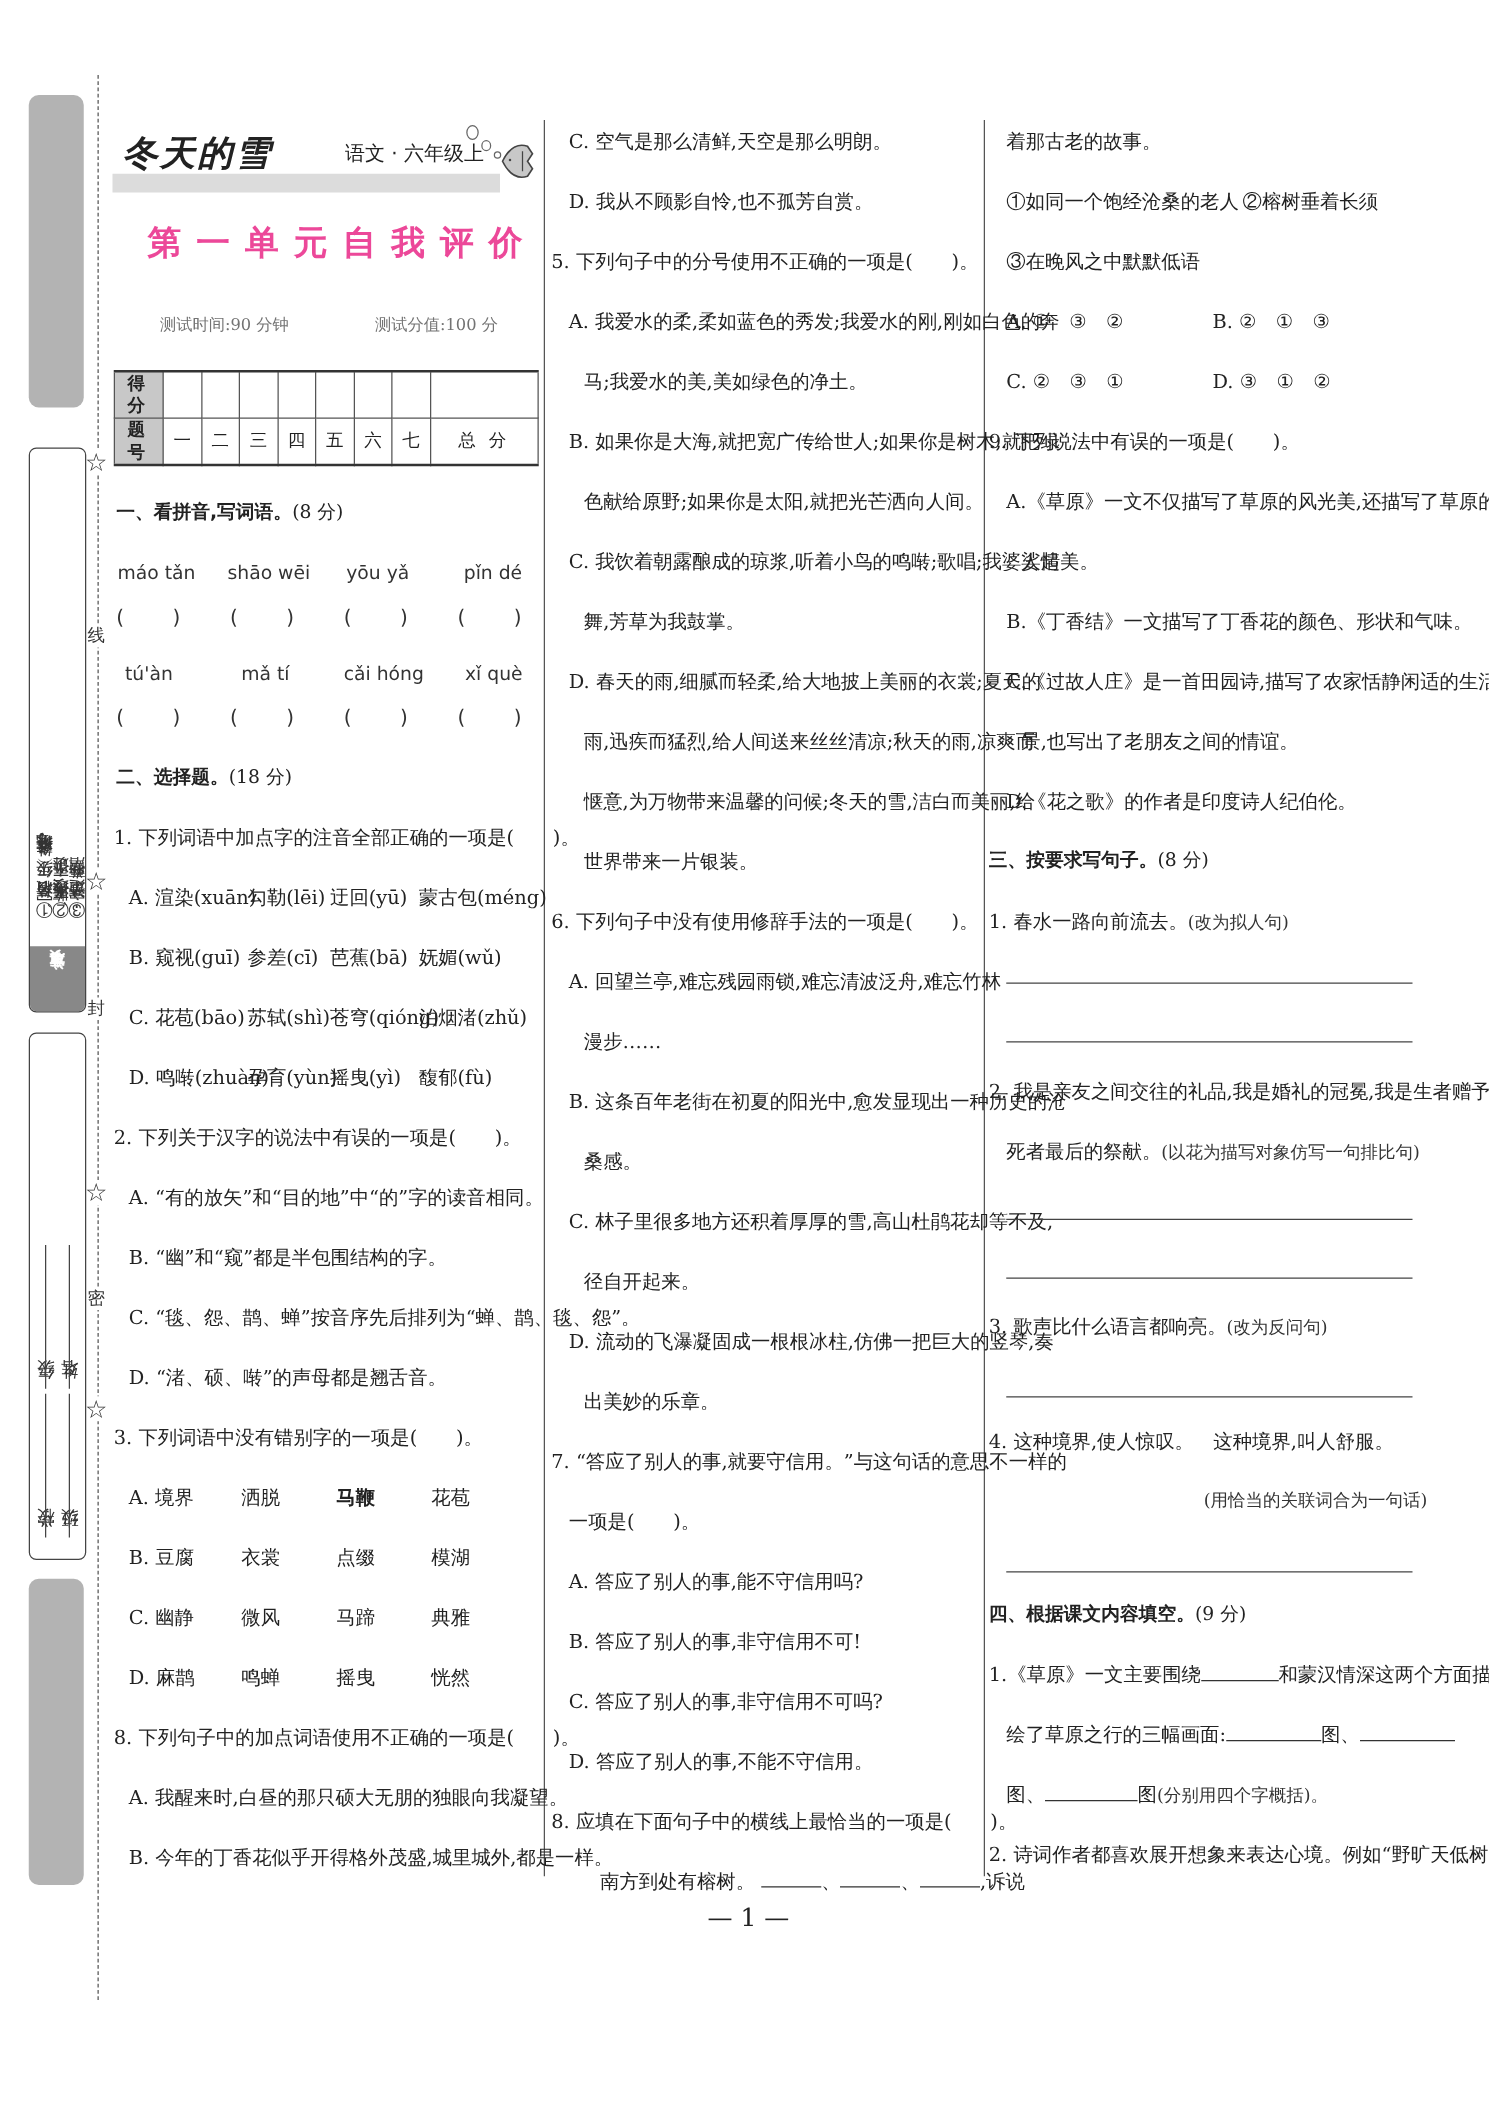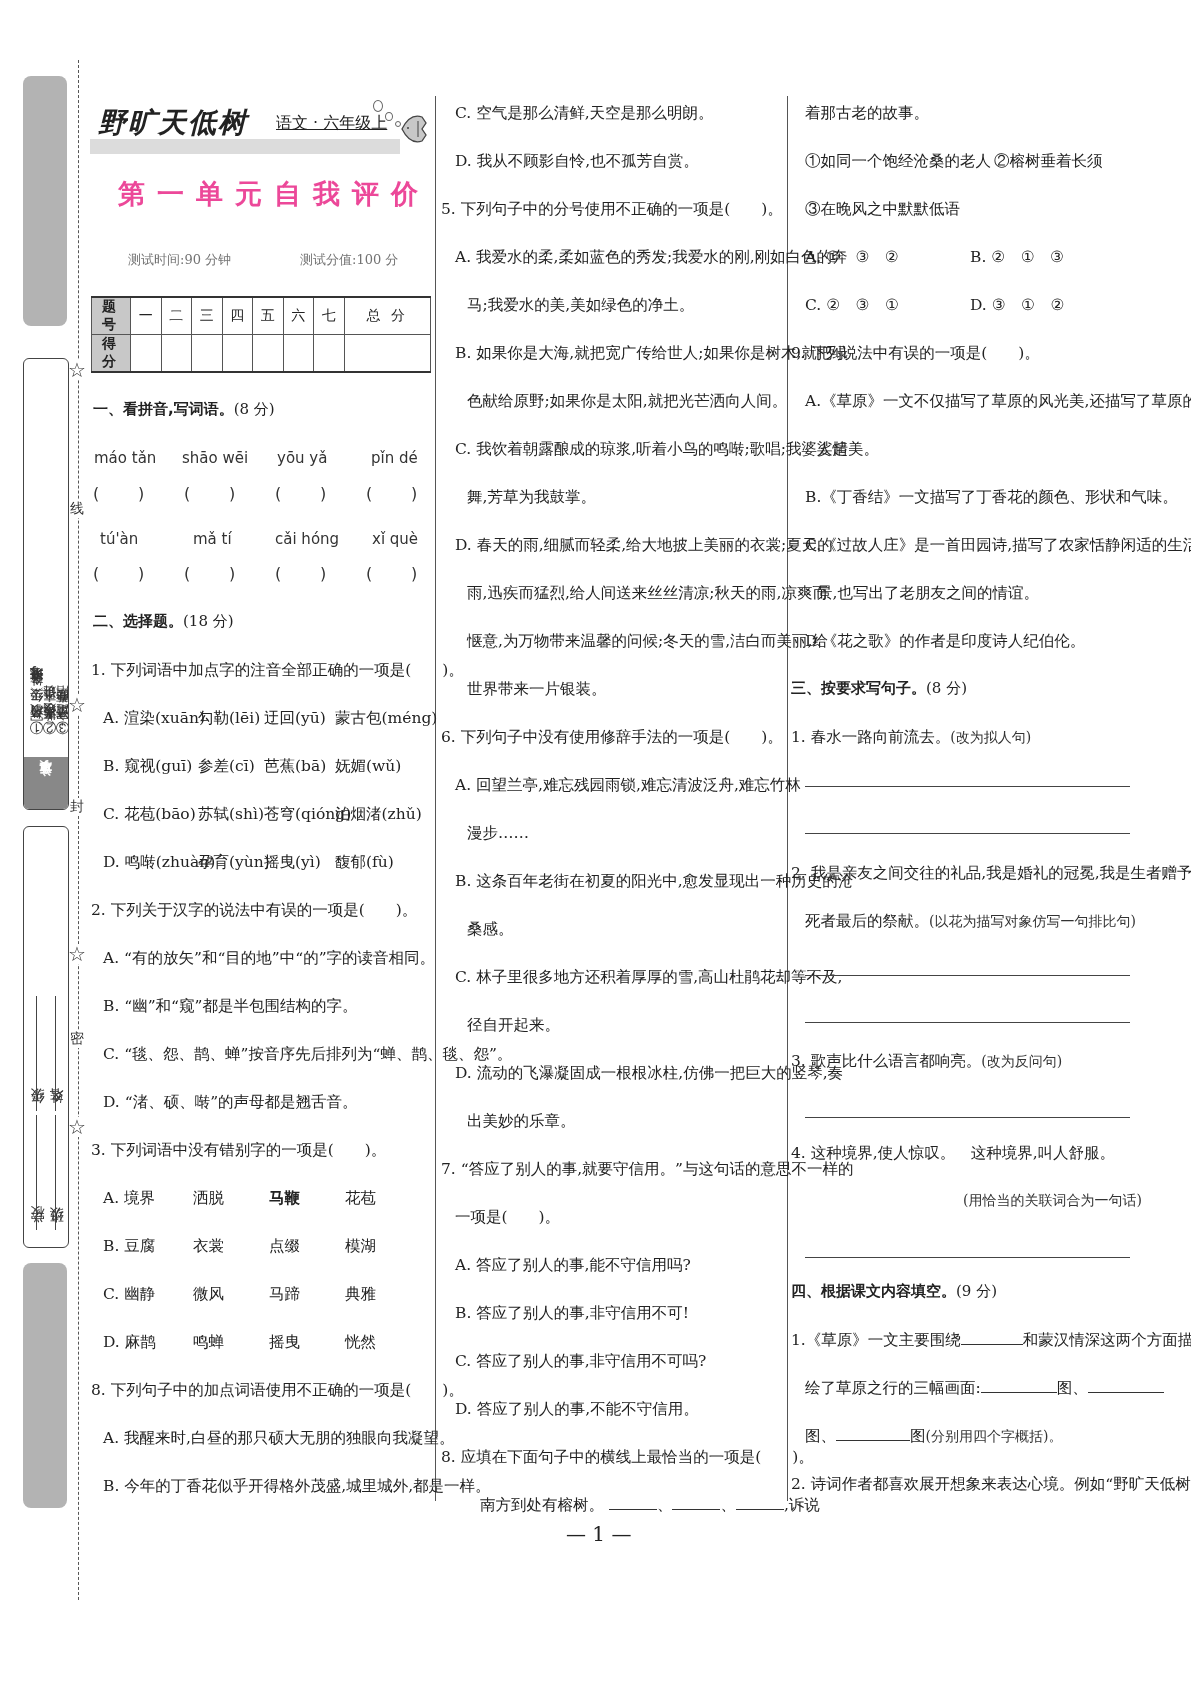--- a/index.html
+++ b/index.html
@@ -14,21 +14,21 @@
   .notice-box { position:absolute; left:23px; top:358px; width:44px; height:450px; border:1.5px solid #444; border-radius:6px; overflow:hidden; }
   .notice-text { position:absolute; left:0; top:0; width:44px; height:395px; }
   .notice-line { position:absolute; writing-mode:vertical-rl; transform:rotate(180deg); font-size:13.5px; letter-spacing:1px; white-space:nowrap; color:#333; }
   .notice-label { position:absolute; left:0; bottom:0; width:44px; height:52px; background:#888; color:#fff; font-size:12px; writing-mode:vertical-rl; transform:rotate(180deg); display:flex; align-items:center; justify-content:center; letter-spacing:2px; font-family:"DejaVu Sans","Liberation Sans",sans-serif; font-weight:bold; }
   .info-box { position:absolute; left:23px; top:826px; width:44px; height:420px; border:1.5px solid #444; border-radius:6px; }
   .info-col { position:absolute; writing-mode:vertical-rl; transform:rotate(180deg); font-size:14px; color:#333; white-space:nowrap; letter-spacing:2px; }
   .info-fill { display:inline-block; height:115px; border-left:1.2px solid #444; margin:0 2px; }
 
   
   .brand { position:absolute; left:98px; top:104px; font-size:28px; font-weight:bold; letter-spacing:2px; color:#222; font-style:italic; }
-  .subject { position:absolute; left:276px; top:113px; font-size:16px; font-family:"DejaVu Sans","Liberation Sans",sans-serif; color:#222;text-decoration:underline; }
+  .subject { position:absolute; left:276px; top:113px; font-size:16px; font-family:"DejaVu Sans","Liberation Sans",sans-serif; color:#222; }
   .header-bar { position:absolute; left:90px; top:139px; width:310px; height:15px; background:#dcdcdc; }
   .bubble { position:absolute; border:1.5px solid #666; border-radius:50%; background:#fff; }
   .page-title { position:absolute; left:90px; top:176px; width:340px; text-align:right; font-size:27px; letter-spacing:12px; color:#ec4899; font-weight:bold; }
   .meta { position:absolute; top:251px; font-size:13px; color:#737373; }
 
   
   table.score { position:absolute; left:91px; top:296px; width:340px; border-collapse:collapse; font-family:"DejaVu Sans","Liberation Sans",sans-serif; }
   table.score td { border:1px solid #555; height:36px; text-align:center; font-size:14px; color:#222; padding:0; }
   table.score td.hd { background:#c8c8c8; width:38px; letter-spacing:4px; font-weight:bold; }
   table.score tr { }
@@ -72,57 +72,57 @@
 <div class="info-box">
   <div class="info-col" style="left:4px;top:12px;height:395px;">
     <span>学校</span><span class="info-fill"></span><span style="display:inline-block;width:14px;"></span><span>年级</span><span class="info-fill"></span>
   </div>
   <div class="info-col" style="left:23px;top:12px;height:395px;">
     <span>班级</span><span class="info-fill"></span><span style="display:inline-block;width:14px;"></span><span>姓名</span><span class="info-fill"></span>
   </div>
 </div>
 
 <div class="header-bar"></div>
-<div class="brand">野旷天低树</div>
+<div class="brand">冬天的雪</div>
 <div class="subject">语文 · 六年级上</div>
 <span class="bubble" style="left:373px;top:100px;width:8px;height:10px;"></span>
 <span class="bubble" style="left:385px;top:112px;width:6px;height:7px;"></span>
 <span class="bubble" style="left:395px;top:121px;width:4px;height:4px;"></span>
 <svg class="abs" style="left:400px;top:111px;" width="28" height="36" viewBox="0 0 28 36">
   <path d="M2 18 Q10 2 22 6 L26 12 L22 18 L26 24 L22 30 Q10 34 2 18 Z" fill="#c8c8c8" stroke="#444" stroke-width="1.3"></path>
   <path d="M18 10 L18 26" stroke="#444" stroke-width="1"></path>
   <circle cx="8" cy="17" r="1" fill="#444"></circle>
 </svg>
 <div class="page-title">第一单元自我评价</div>
 <div class="meta" style="left:128px;">测试时间:90 分钟</div>
 <div class="meta" style="left:300px;">测试分值:100 分</div>
 
 <table class="score">
   <tbody>
       <tr>
+    <td class="hd">得 分</td>
+    <td></td>
+    <td></td>
+    <td></td>
+    <td></td>
+    <td></td>
+    <td></td>
+    <td></td>
+    <td></td>
+  </tr>
+  <tr>
     <td class="hd">题 号</td>
     <td>一</td>
     <td>二</td>
     <td>三</td>
     <td>四</td>
     <td>五</td>
     <td>六</td>
     <td>七</td>
     <td style="letter-spacing:3px;">总 分</td>
-  </tr>
-  <tr>
-    <td class="hd">得 分</td>
-    <td></td>
-    <td></td>
-    <td></td>
-    <td></td>
-    <td></td>
-    <td></td>
-    <td></td>
-    <td></td>
   </tr>
 </tbody>
   </table>
 
 <div class="col-divider" style="left:435px;"></div>
 <div class="col-divider" style="left:787px;"></div>
 
 <div class="line sec" style="left:93px;top:400px;"><span>一、看拼音,写词语。</span><span class="pts">(8 分)</span></div>
 
 <span class="py" style="left:94px;top:449px;">máo tǎn</span>

